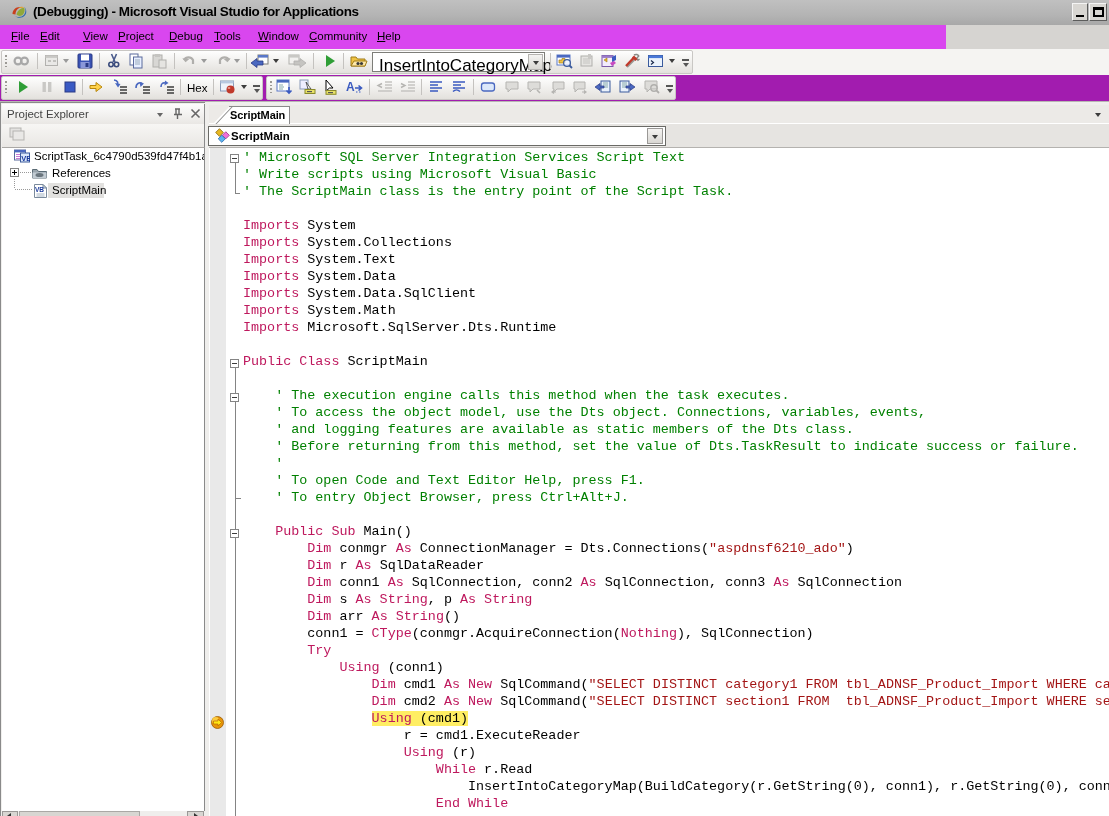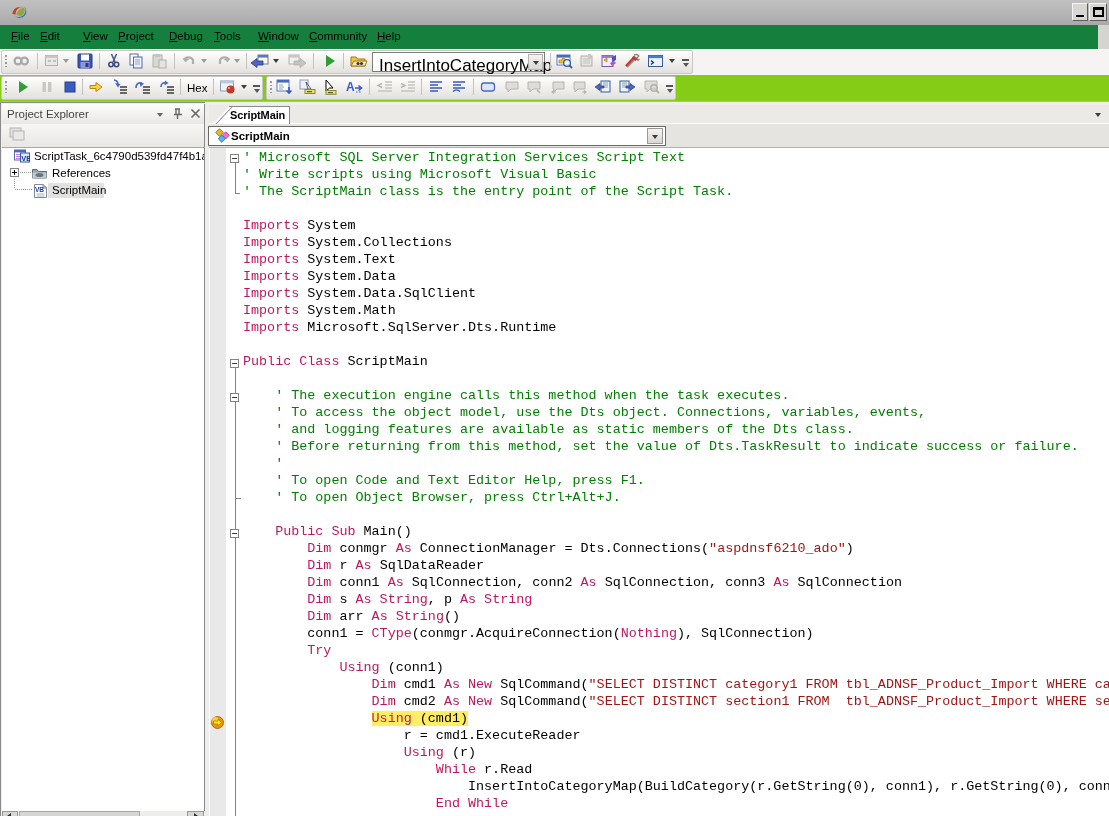--- a/index.html
+++ b/index.html
@@ -10,27 +10,27 @@
 
 #titlebar { position:absolute; left:0; top:0; width:1109px; height:25px;
   background:linear-gradient(180deg,#c0c0c0 0%,#b4b4b4 60%,#a8a8a8 100%); }
 #title-text { position:absolute; left:33px; top:4px; font-size:13.5px; font-weight:bold; color:#000;
   letter-spacing:-0.4px; }
 .winbtn { position:absolute; top:3px; width:16px; height:18px; background:#d8d6d2;
   border-top:1px solid #f4f4f4; border-left:1px solid #f4f4f4;
   border-right:1.5px solid #5c5c5c; border-bottom:1.5px solid #5c5c5c; }
 
 
-#menubar { position:absolute; left:0; top:25px; width:1098px; height:24px; background:#15803d; }
+#menubar { position:absolute; left:0; top:25px; width:946px; height:24px; background:#d946ef; }
 .mi { position:absolute; top:5px; font-size:11.5px; color:#000; }
 .mi u { text-decoration:underline; }
 
 
 #tb1 { position:absolute; left:0; top:49px; width:1109px; height:26px; background:#f5f4f2; }
-#tb2 { position:absolute; left:0; top:75px; width:1109px; height:27px; background:#84cc16; }
+#tb2 { position:absolute; left:0; top:75px; width:1109px; height:27px; background:#a21caf; }
 .band { position:absolute; top:1px; height:24px; border:1px solid #c9c7c4; border-radius:2px;
   background:linear-gradient(180deg,#fefefe 0%,#f2f1ef 45%,#e3e1dd 100%); }
 .grip { position:absolute; top:6px; width:2px; height:13px;
   background-image:repeating-linear-gradient(180deg,#9b9994 0 1.5px,transparent 1.5px 3.5px); }
 .tsep { position:absolute; top:4px; width:1px; height:16px; background:#c4c2bf; }
 .ticon { position:absolute; top:4px; width:16px; height:16px; }
 .darr { position:absolute; width:0; height:0; border-left:3px solid transparent;
   border-right:3px solid transparent; border-top:4px solid #3c3c3c; }
 .darr.gray { border-top-color:#9a9a9a; }
 .chev { position:absolute; top:2px; width:11px; height:20px; }
@@ -94,20 +94,21 @@
 </head>
 <body>
 
 <div id="titlebar">
   <svg class="abs" style="left:12px;top:4px" width="16" height="15" viewBox="0 0 16 15">
     <path d="M0.5 10 C 0.5 4.5, 6 1.5, 10.5 3.5 C 6.5 3, 3.5 6, 3.5 10.5 Z" fill="#c8401e"></path>
     <path d="M2.5 11.5 C 5 13.8, 10 13.5, 12.2 10.5 C 14 8, 13.8 4.8, 12.2 3 C 14.5 5, 15.2 9, 12.8 11.6 C 10 14.8, 5 14.3, 2.5 11.5 Z" fill="#2a6aa8"></path>
     <path d="M4.5 10.5 C 5.5 6.5, 8.5 4, 12.2 3.8 C 13 6, 12.6 8.5, 11.2 10.2 C 9.2 12.5, 6.5 12.3, 4.5 10.5 Z" fill="#90a838"></path>
     <path d="M7 3.2 C 9 2.2, 11.5 2.6, 12.6 4.2 C 11.3 3.5, 9.3 3.6, 7.8 4 Z" fill="#e8a020"></path>
   </svg>
+  <span id="title-text">(Debugging) - Microsoft Visual Studio for Applications</span>
   <div class="winbtn" style="left:1072px">
       <div class="abs" style="left:3px;top:11px;width:8px;height:2px;background:#000"></div>
     </div>
   <div class="winbtn" style="left:1089px;width:18px">
       <div class="abs" style="left:3px;top:3px;width:11px;height:10px;border:2px solid #000;border-top-width:3px"></div>
     </div>
 </div>
 
 <div id="menubar">
   <span class="mi" style="left:11px"><u>F</u>ile</span>
@@ -467,21 +468,21 @@
 <span class="k">Imports</span> Microsoft.SqlServer.Dts.Runtime
 
 <span class="k">Public Class</span> ScriptMain
 
     <span class="c">' The execution engine calls this method when the task executes.</span>
     <span class="c">' To access the object model, use the Dts object. Connections, variables, events,</span>
     <span class="c">' and logging features are available as static members of the Dts class.</span>
     <span class="c">' Before returning from this method, set the value of Dts.TaskResult to indicate success or failure.</span>
     <span class="c">'</span>
     <span class="c">' To open Code and Text Editor Help, press F1.</span>
-    <span class="c">' To open Object Browser, press Ctrl+Alt+J.</span>
+    <span class="c">' To entry Object Browser, press Ctrl+Alt+J.</span>
 
     <span class="k">Public Sub</span> Main()
         <span class="k">Dim</span> conmgr <span class="k">As</span> ConnectionManager = Dts.Connections(<span class="s">"aspdnsf6210_ado"</span>)
         <span class="k">Dim</span> r <span class="k">As</span> SqlDataReader
         <span class="k">Dim</span> conn1 <span class="k">As</span> SqlConnection, conn2 <span class="k">As</span> SqlConnection, conn3 <span class="k">As</span> SqlConnection
         <span class="k">Dim</span> s <span class="k">As String</span>, p <span class="k">As String</span>
         <span class="k">Dim</span> arr <span class="k">As String</span>()
         conn1 = <span class="k">CType</span>(conmgr.AcquireConnection(<span class="k">Nothing</span>), SqlConnection)
         <span class="k">Try</span>
             <span class="k">Using</span> (conn1)

